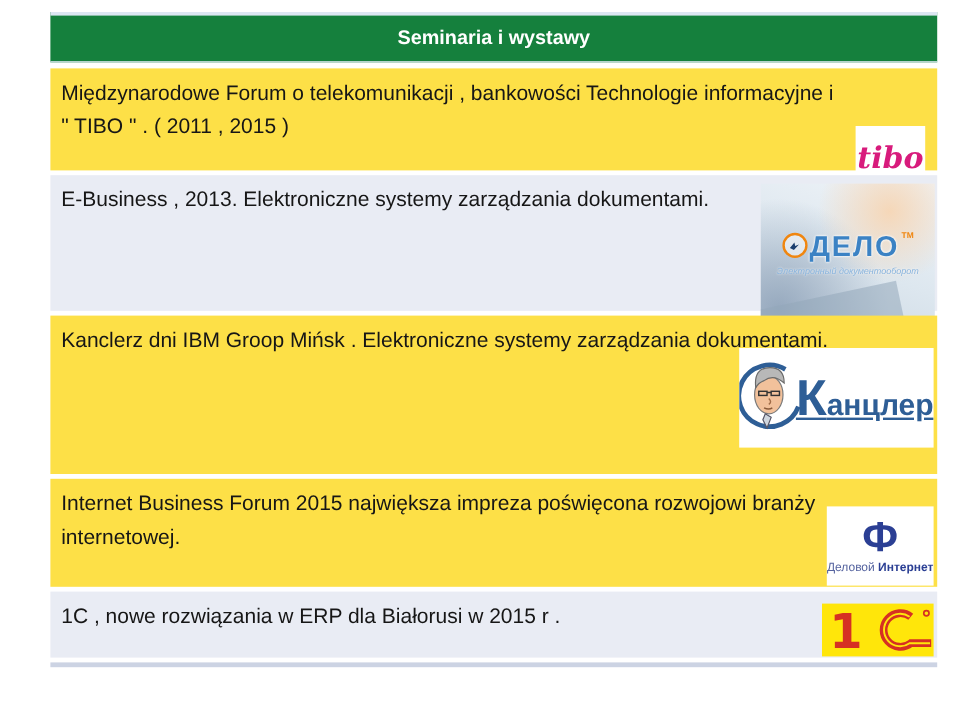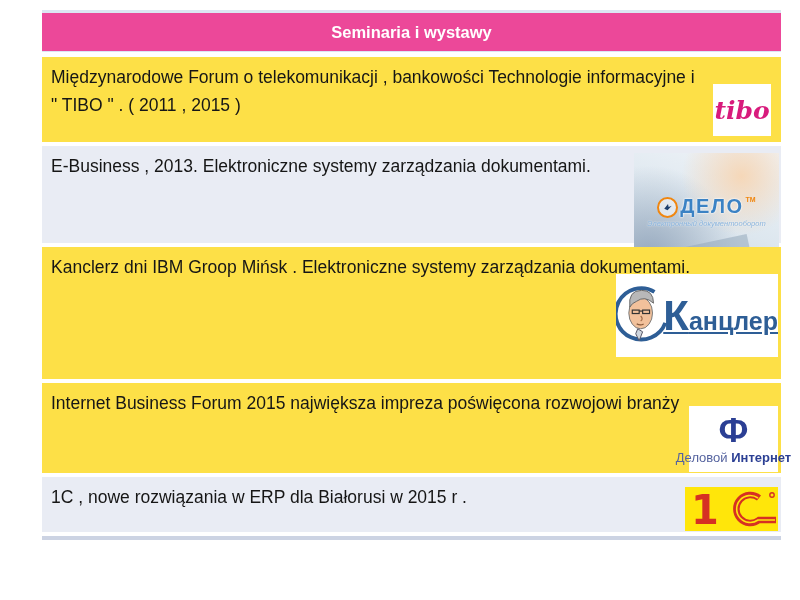--- a/index.html
+++ b/index.html
@@ -1,64 +1,64 @@
 <!DOCTYPE html>
 <html><head>
 <meta charset="utf-8">
 <style>
   html,body{margin:0;padding:0;}
   body{width:800px;height:600px;background:#ffffff;font-family:"Liberation Sans",sans-serif;}
   .slide{position:relative;width:800px;height:600px;overflow:hidden;}
   .tbl{position:absolute;left:42px;top:10px;width:739px;}
-  .hdr{background:#ec4899;border-top:3px solid #dce6f2;border-bottom:1px solid #dce6f2;height:38px;
+  .hdr{background:#15803d;border-top:3px solid #dce6f2;border-bottom:1px solid #dce6f2;height:38px;
        display:flex;align-items:center;justify-content:center;color:#ffffff;font-weight:bold;
        font-size:16.5px;margin-bottom:5px;text-align:center;}
   .row{position:relative;margin-bottom:4px;box-sizing:border-box;padding:6px 0 0 9px;
        color:#161616;font-size:17.5px;}
   .dark{background:#fde047;}
   .light{background:#e9ecf4;}
-  .r1{height:85px}.r2{height:97px}.r3{height:132px}.r4{height:48px}.r5{height:90px}.r6{height:55px}
+  .r1{height:85px}.r2{height:113px}.r3{height:132px}.r4{height:48px}.r5{height:90px}.r6{height:55px}
   .line{line-height:28px;white-space:nowrap;}
   .serif{font-family:"Liberation Serif",serif;font-size:18.5px;}
   .tbl-footer{height:4px;background:#ccd3e3;}
 
   .logo{position:absolute;background:#ffffff;}
 
   
-  .logo-tibo{right:10px;top:27px;width:58px;height:52px;display:flex;align-items:center;justify-content:center;}
+  .logo-tibo{right:10px;top:48px;width:58px;height:52px;display:flex;align-items:center;justify-content:center;}
   .tibo-text{font-family:"DejaVu Serif",serif;font-style:italic;font-weight:bold;font-size:25px;color:#d81b7c;}
 
   
   .logo-delo{right:2px;top:7px;width:145px;height:116px;overflow:hidden;
       display:flex;flex-direction:column;align-items:center;justify-content:center;
       background:
         radial-gradient(circle at 74% 20%, rgba(246,214,181,.95), rgba(246,214,181,0) 42%),
         radial-gradient(circle at 10% 90%, rgba(140,160,183,.85), rgba(140,160,183,0) 55%),
         linear-gradient(200deg,#f0f4f8 0%,#dde7ef 55%,#ccd8e3 100%);}
   .logo-delo::after{content:"";position:absolute;bottom:-16px;left:-12px;width:130px;height:38px;
       background:#93a7b9;opacity:.55;transform:rotate(-12deg);}
   .delo-row{display:flex;align-items:flex-start;position:relative;z-index:2;}
   .delo-circle{width:17px;height:17px;border:2.5px solid #f0860f;border-radius:50%;
       margin:2px 2px 0 0;background:rgba(255,255,255,.55);display:flex;align-items:center;justify-content:center;}
-  .delo-name{color:#3b82c4;font-weight:bold;font-size:20px;letter-spacing:1.5px;
+  .delo-name{color:#3b82c4;font-weight:bold;font-size:24px;letter-spacing:1.5px;
       text-shadow:0 0 2px #ffffff,0 0 2px #ffffff;}
   .delo-tm{color:#f0860f;font-size:7px;font-weight:bold;margin-left:2px;transform:translateY(1px);}
   .delo-tagline{position:relative;z-index:2;color:#8ab4dd;font-size:7.5px;margin-top:1px;
       text-shadow:0 0 2px #ffffff;font-style:italic;}
 
   
   .logo-kanzler{right:3px;top:27px;width:162px;height:83px;display:flex;align-items:center;overflow:hidden;}
   .kanzler-text{display:block;color:#2e5e96;font-size:25px;font-weight:bold;margin-left:-8px;line-height:1;text-decoration:underline;}
   .kanzler-text::first-letter{font-size:42px;}
 
   
   .logo-delovoy{right:3px;top:23px;width:89px;height:66px;display:flex;flex-direction:column;
       align-items:center;justify-content:center;}
   .dm-glyph{color:#2b3f94;font-weight:bold;font-size:35px;line-height:34px;}
-  .dm-caption{font-size:13px;margin-top:3px;white-space:nowrap;color:#2b3f94;}
+  .dm-caption{font-size:10px;margin-top:3px;white-space:nowrap;color:#2b3f94;}
   .dm-caption .reg{font-weight:normal;color:#55639f;}
   .dm-caption .bold{font-weight:bold;}
 
   
   .logo-1c{right:3px;top:10px;width:93px;height:44px;background:#ffe60a;}
   .logo-1c svg{display:block;}
 </style>
 </head>
 <body>
 
@@ -107,20 +107,21 @@
           <path d="M21 48 q 4 2 7 0" fill="none" stroke="#8a5a3a" stroke-width="1.2"></path>
           <path d="M22 53 l5 3 l-3.5 9 l-3.5 -7 z" fill="#cfd6de" stroke="#556" stroke-width="1"></path>
         </svg>
         <span class="kanzler-text">Канцлер</span>
       </div>
     </div>
 
 
     <div class="row dark r5">
       <div class="line">Internet Business Forum 2015 największa impreza poświęcona rozwojowi branży</div>
+      <div class="line">internetowej.</div>
       <div class="logo logo-delovoy">
         <span class="dm-glyph">Ф</span>
         <span class="dm-caption"><span class="reg">Деловой </span><span class="bold">Интернет</span></span>
       </div>
     </div>
 
     <div class="row light r6">
       <div class="line">1C , nowe rozwiązania w ERP dla Białorusi w 2015 r .</div>
       <div class="logo logo-1c">
         <svg width="93" height="44" viewBox="0 0 93 44">

